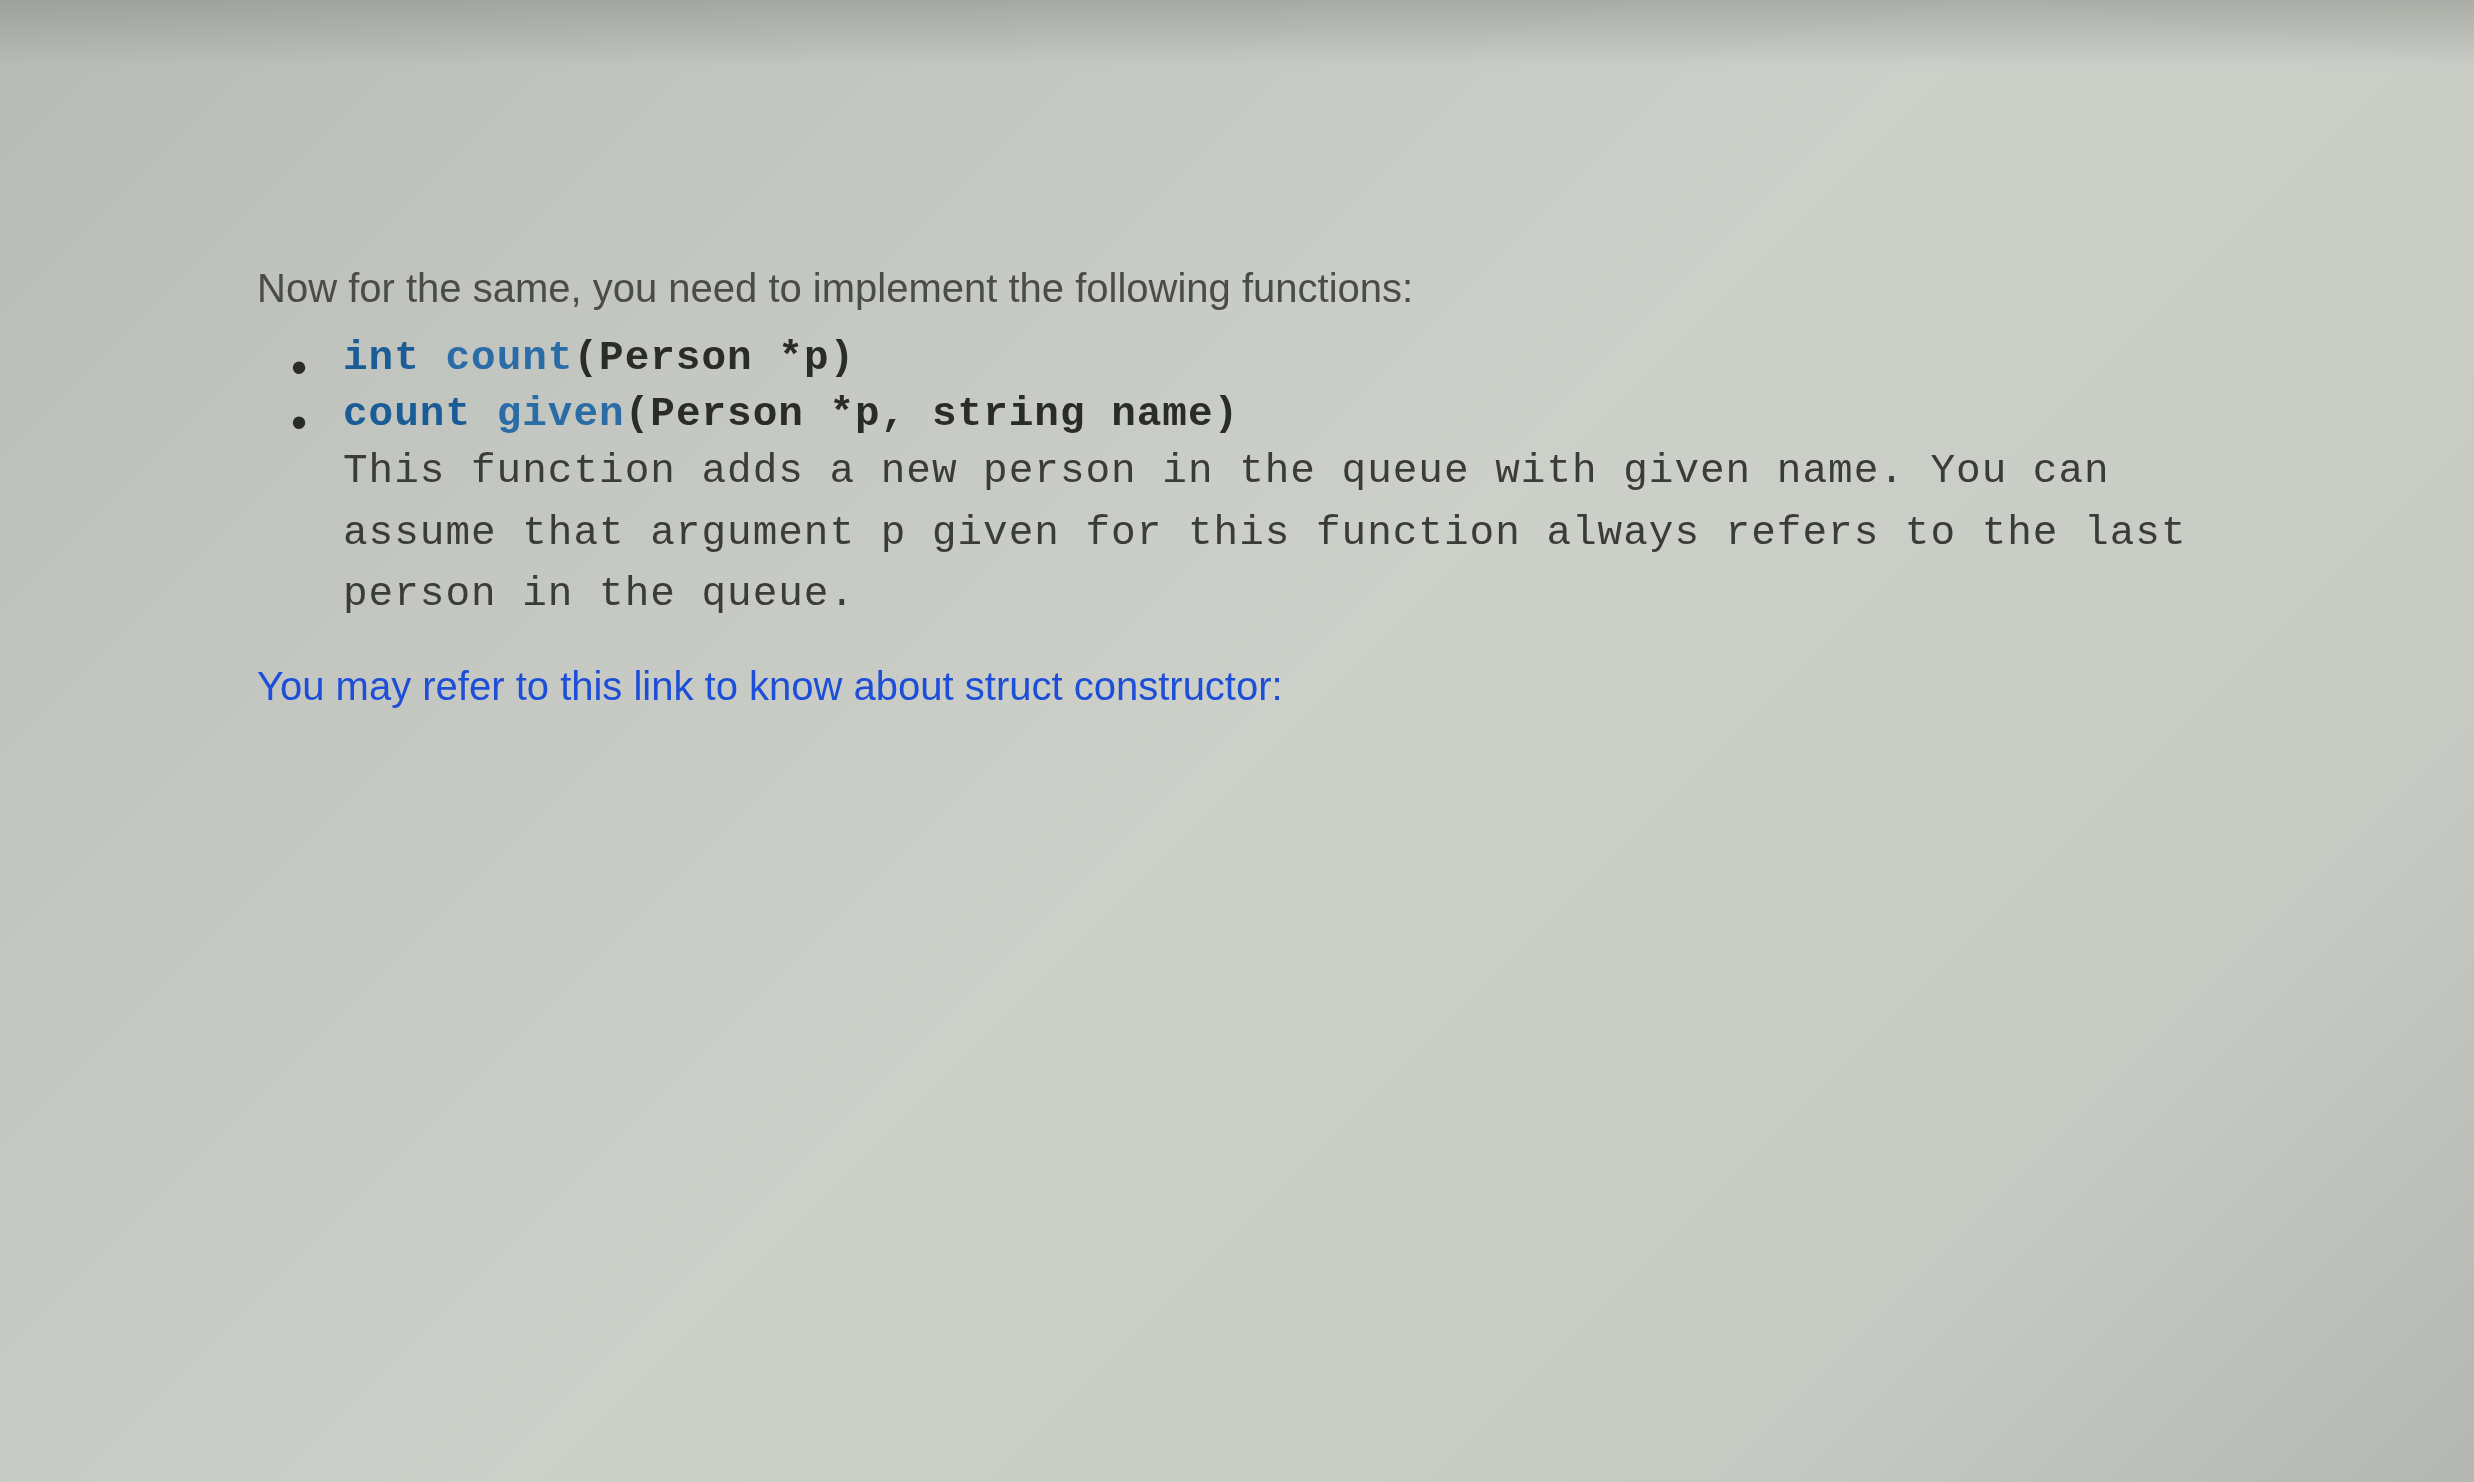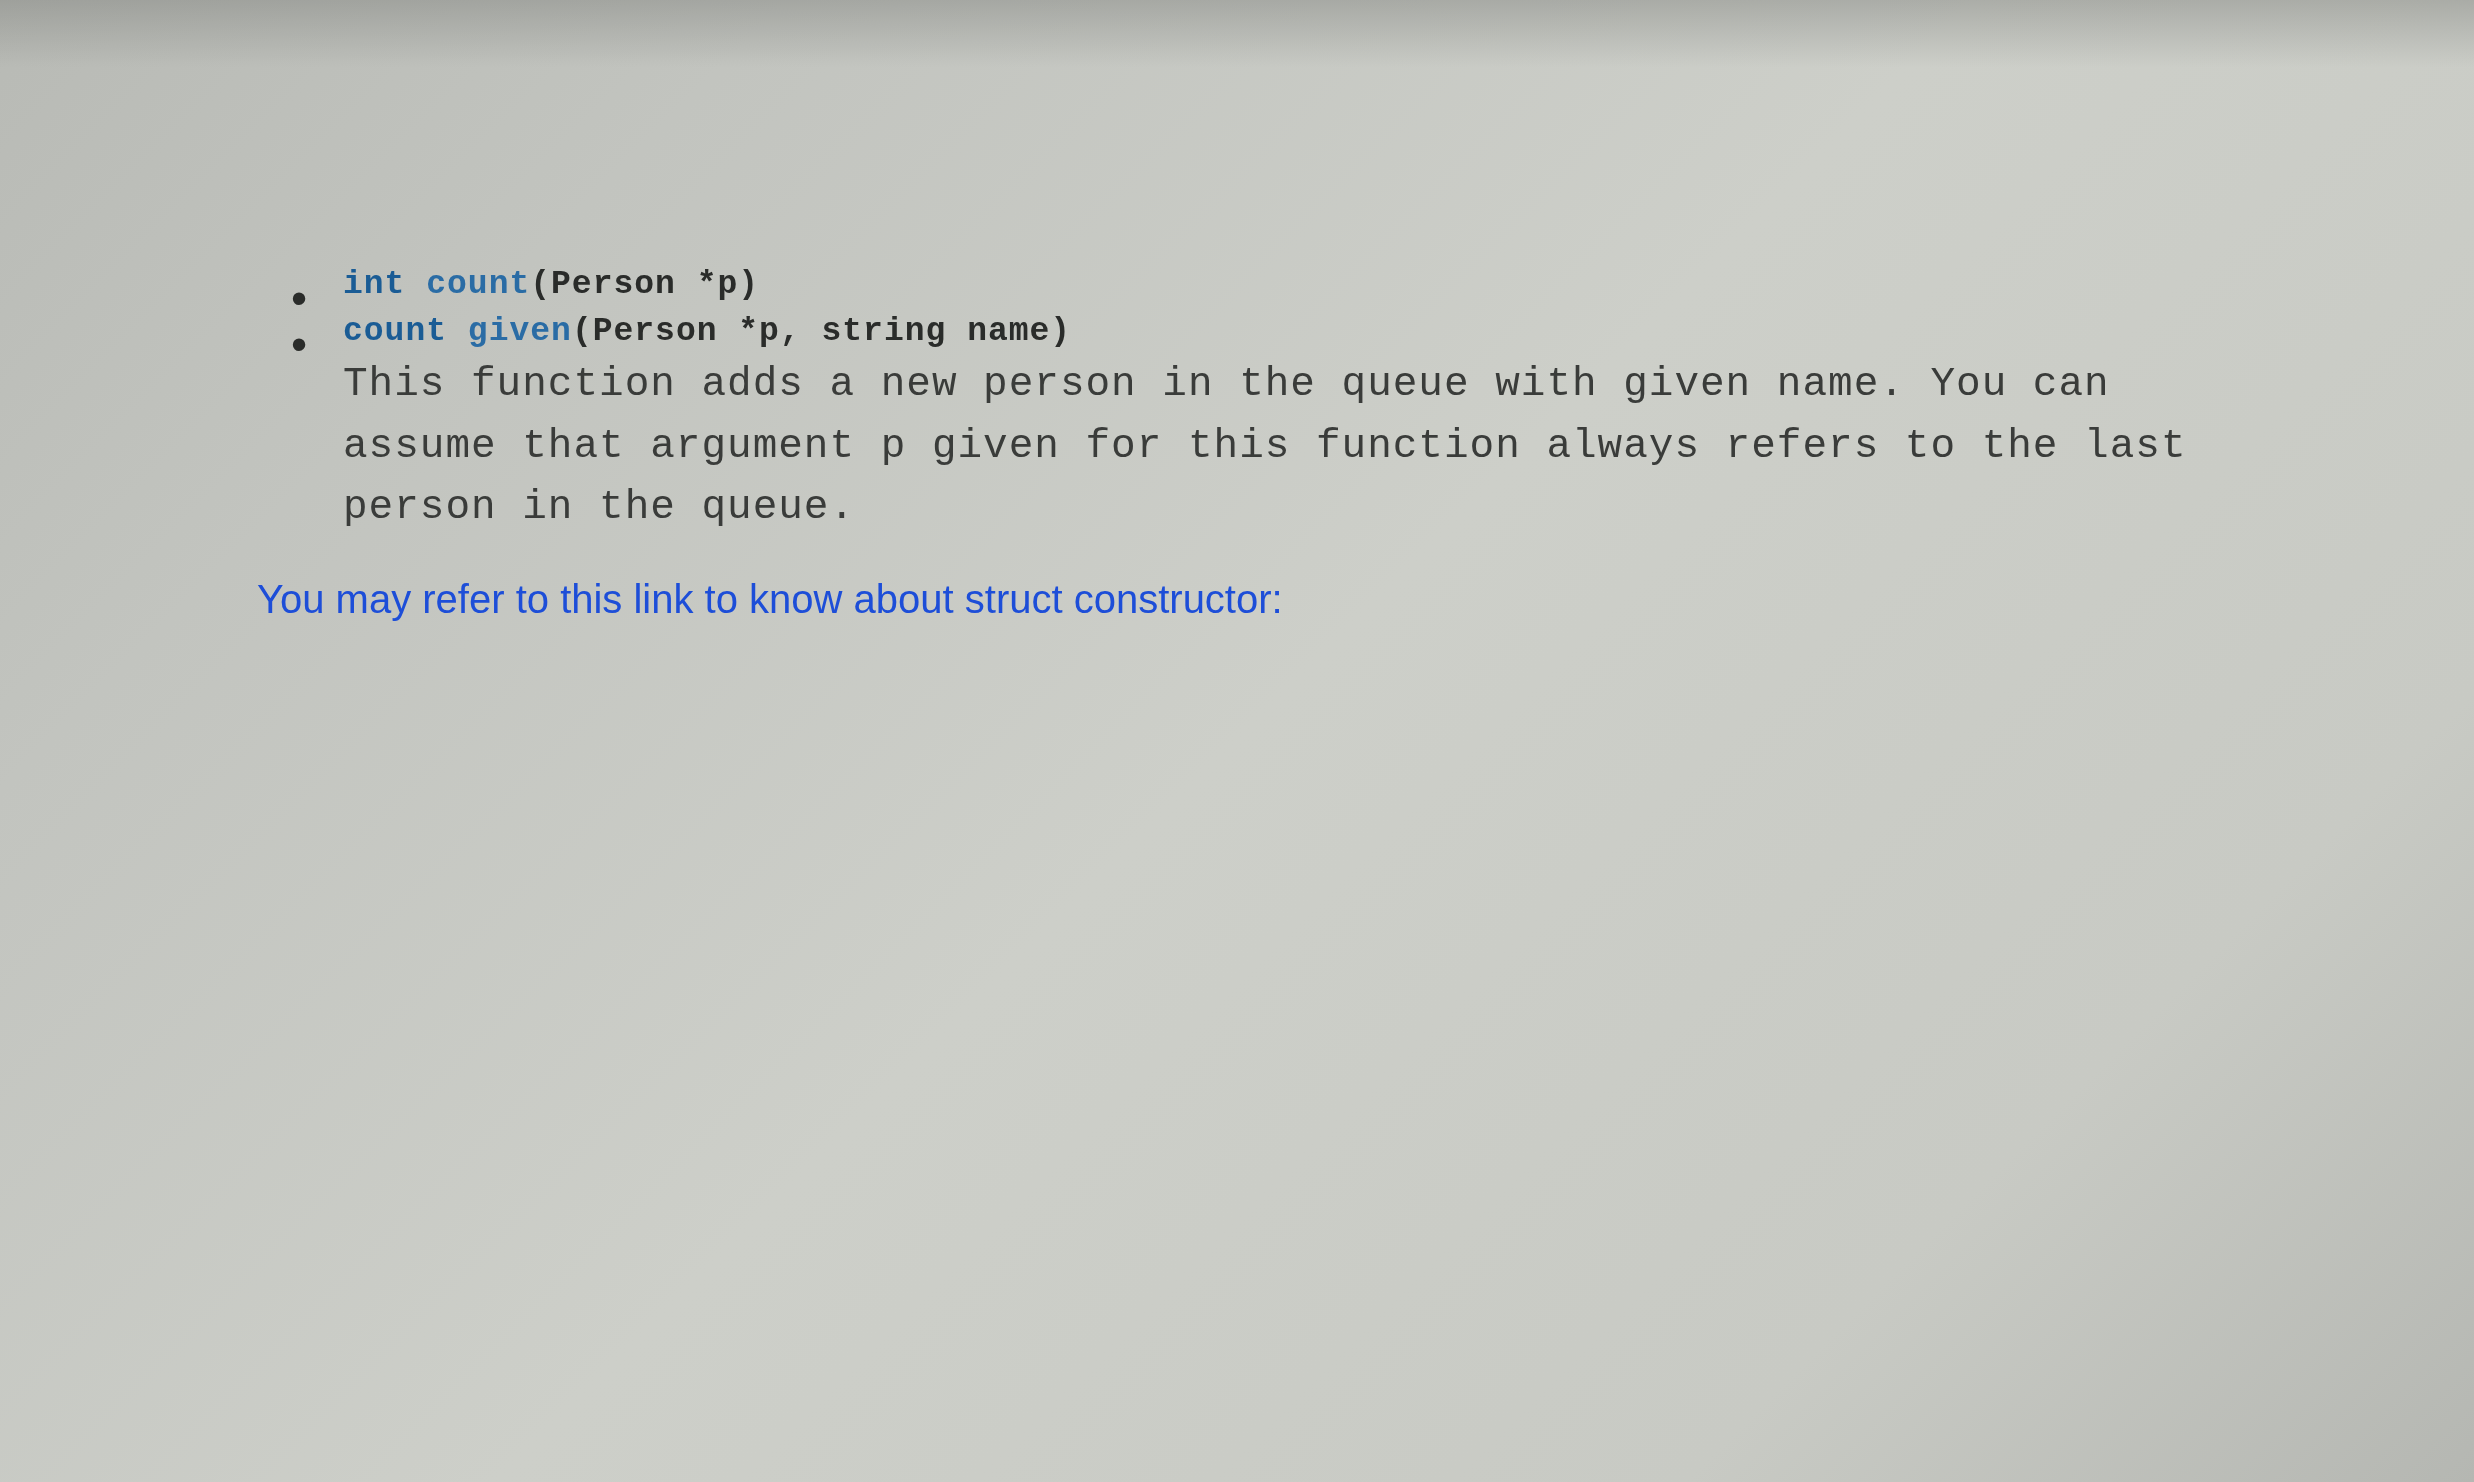--- a/index.html
+++ b/index.html
@@ -52,21 +52,21 @@
       content: "•";
       position: absolute;
       left: -52px;
       top: 4.8px;
       font-size: 46px;
       color: #2a2c2a;
     }
     
     .code-signature {
       font-family: "Courier New", Courier, monospace;
-      font-size: 33px;
+      font-size: 41px;
       font-weight: bold;
       letter-spacing: 1px;
     }
     
     .code-return-type {
       color: #1a5c95;
     }
     
     .code-func-name {
       color: #2a6ca5;
@@ -116,20 +116,21 @@
       top: -1.9px;
     }
   </style>
 </head>
 <body>
 
 <div class="edge-shadow"></div>
 
 <div class="content">
 
+  <p class="intro-text">Now for the same, you need to implement the following functions:</p>
 
   <ul class="bullet-list">
 
     <li class="bullet-item">
       <div class="code-signature">
         <span class="code-return-type">int</span>
         <span> </span>
         <span class="code-func-name">count</span><span class="code-params">(Person *p)</span>
       </div>
     </li>

